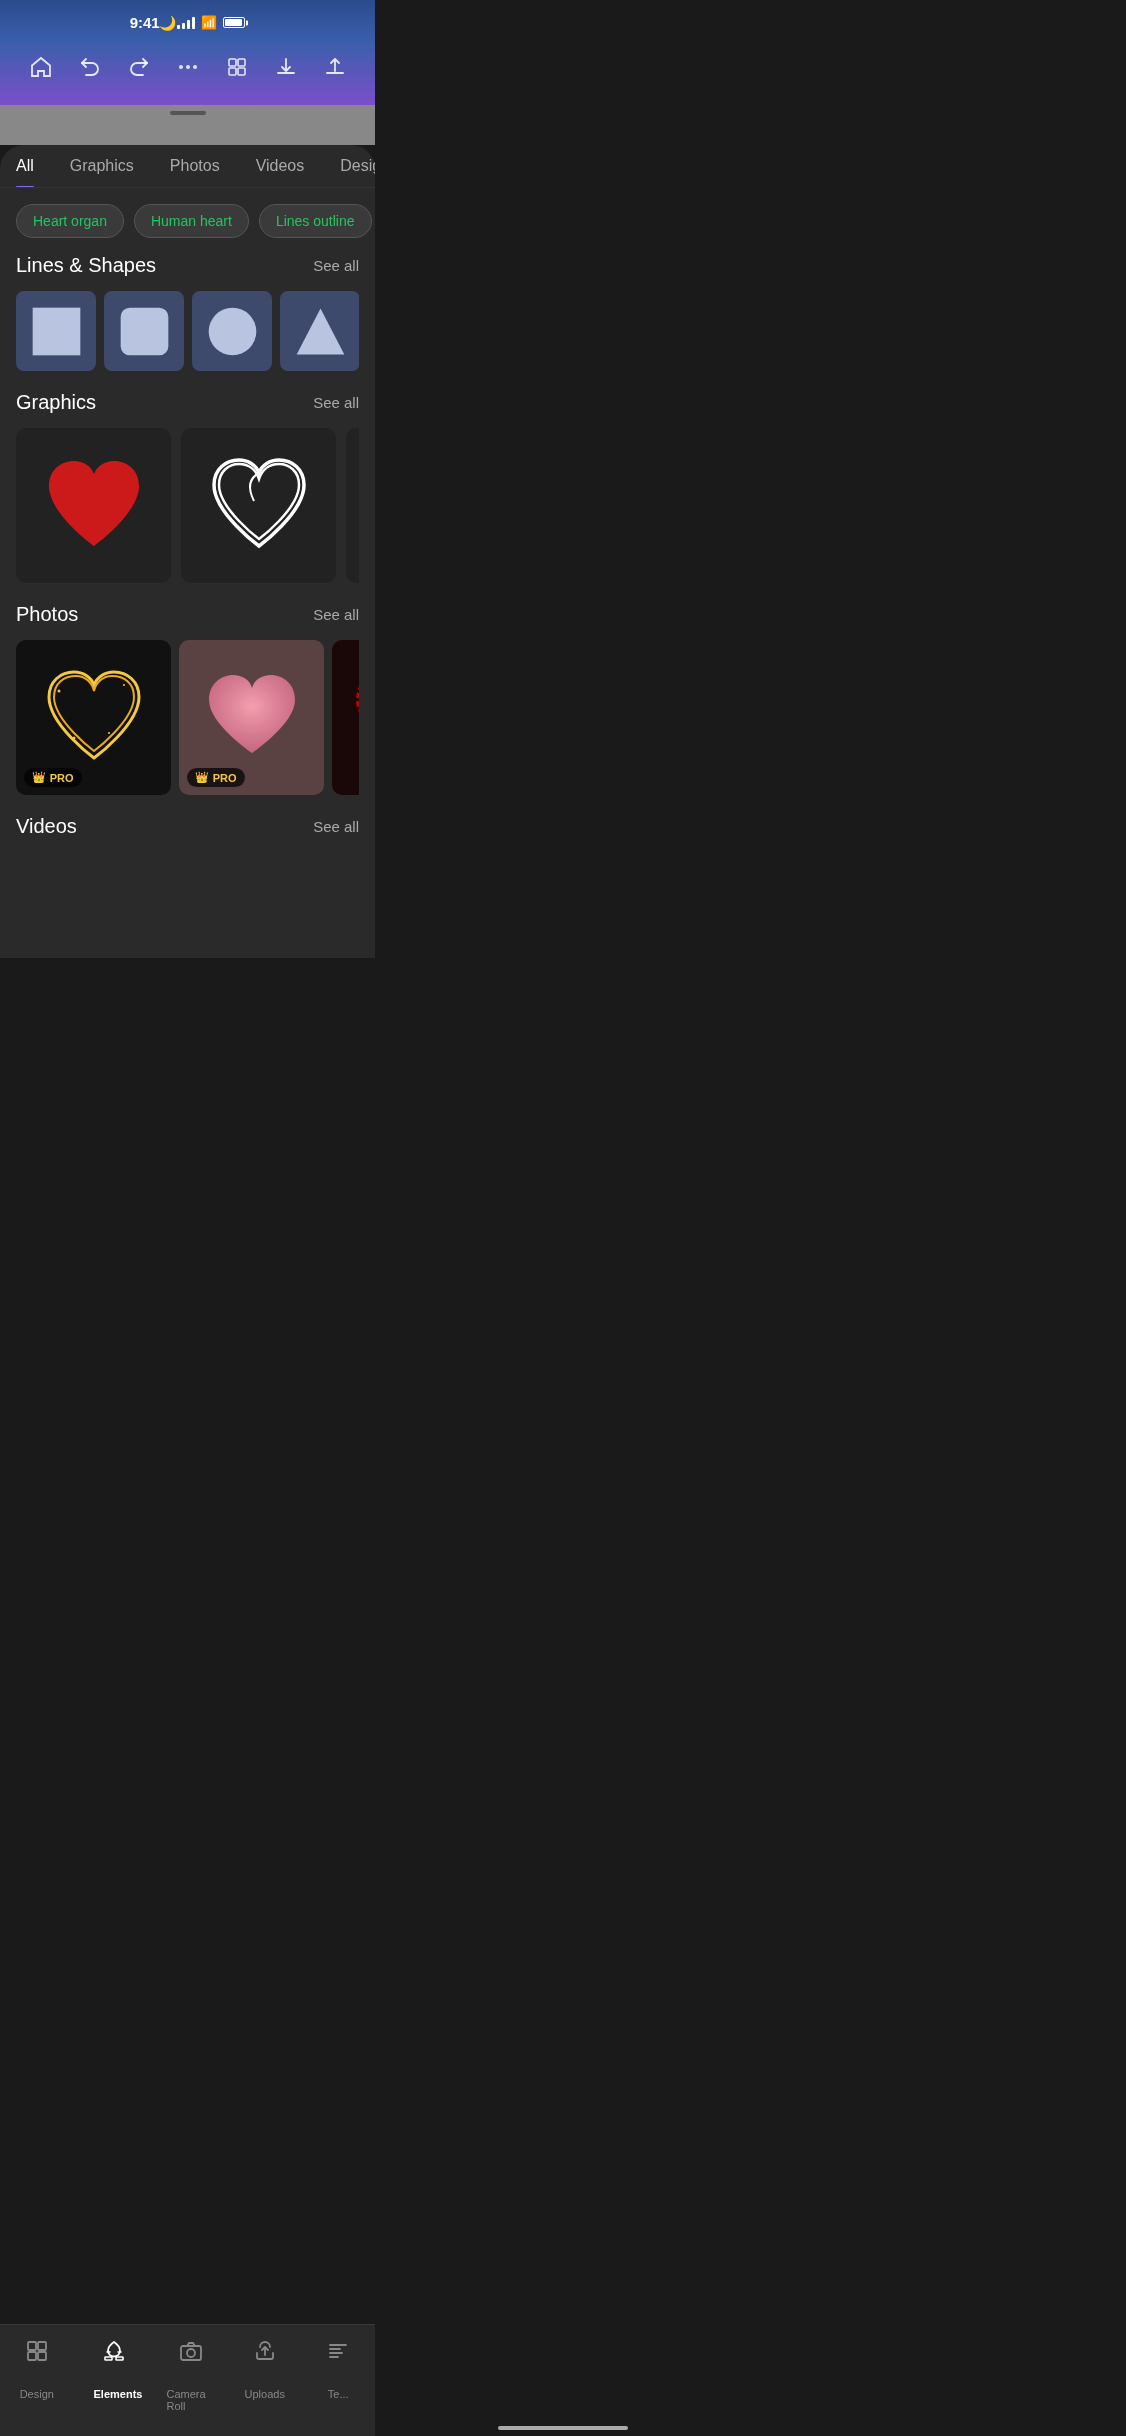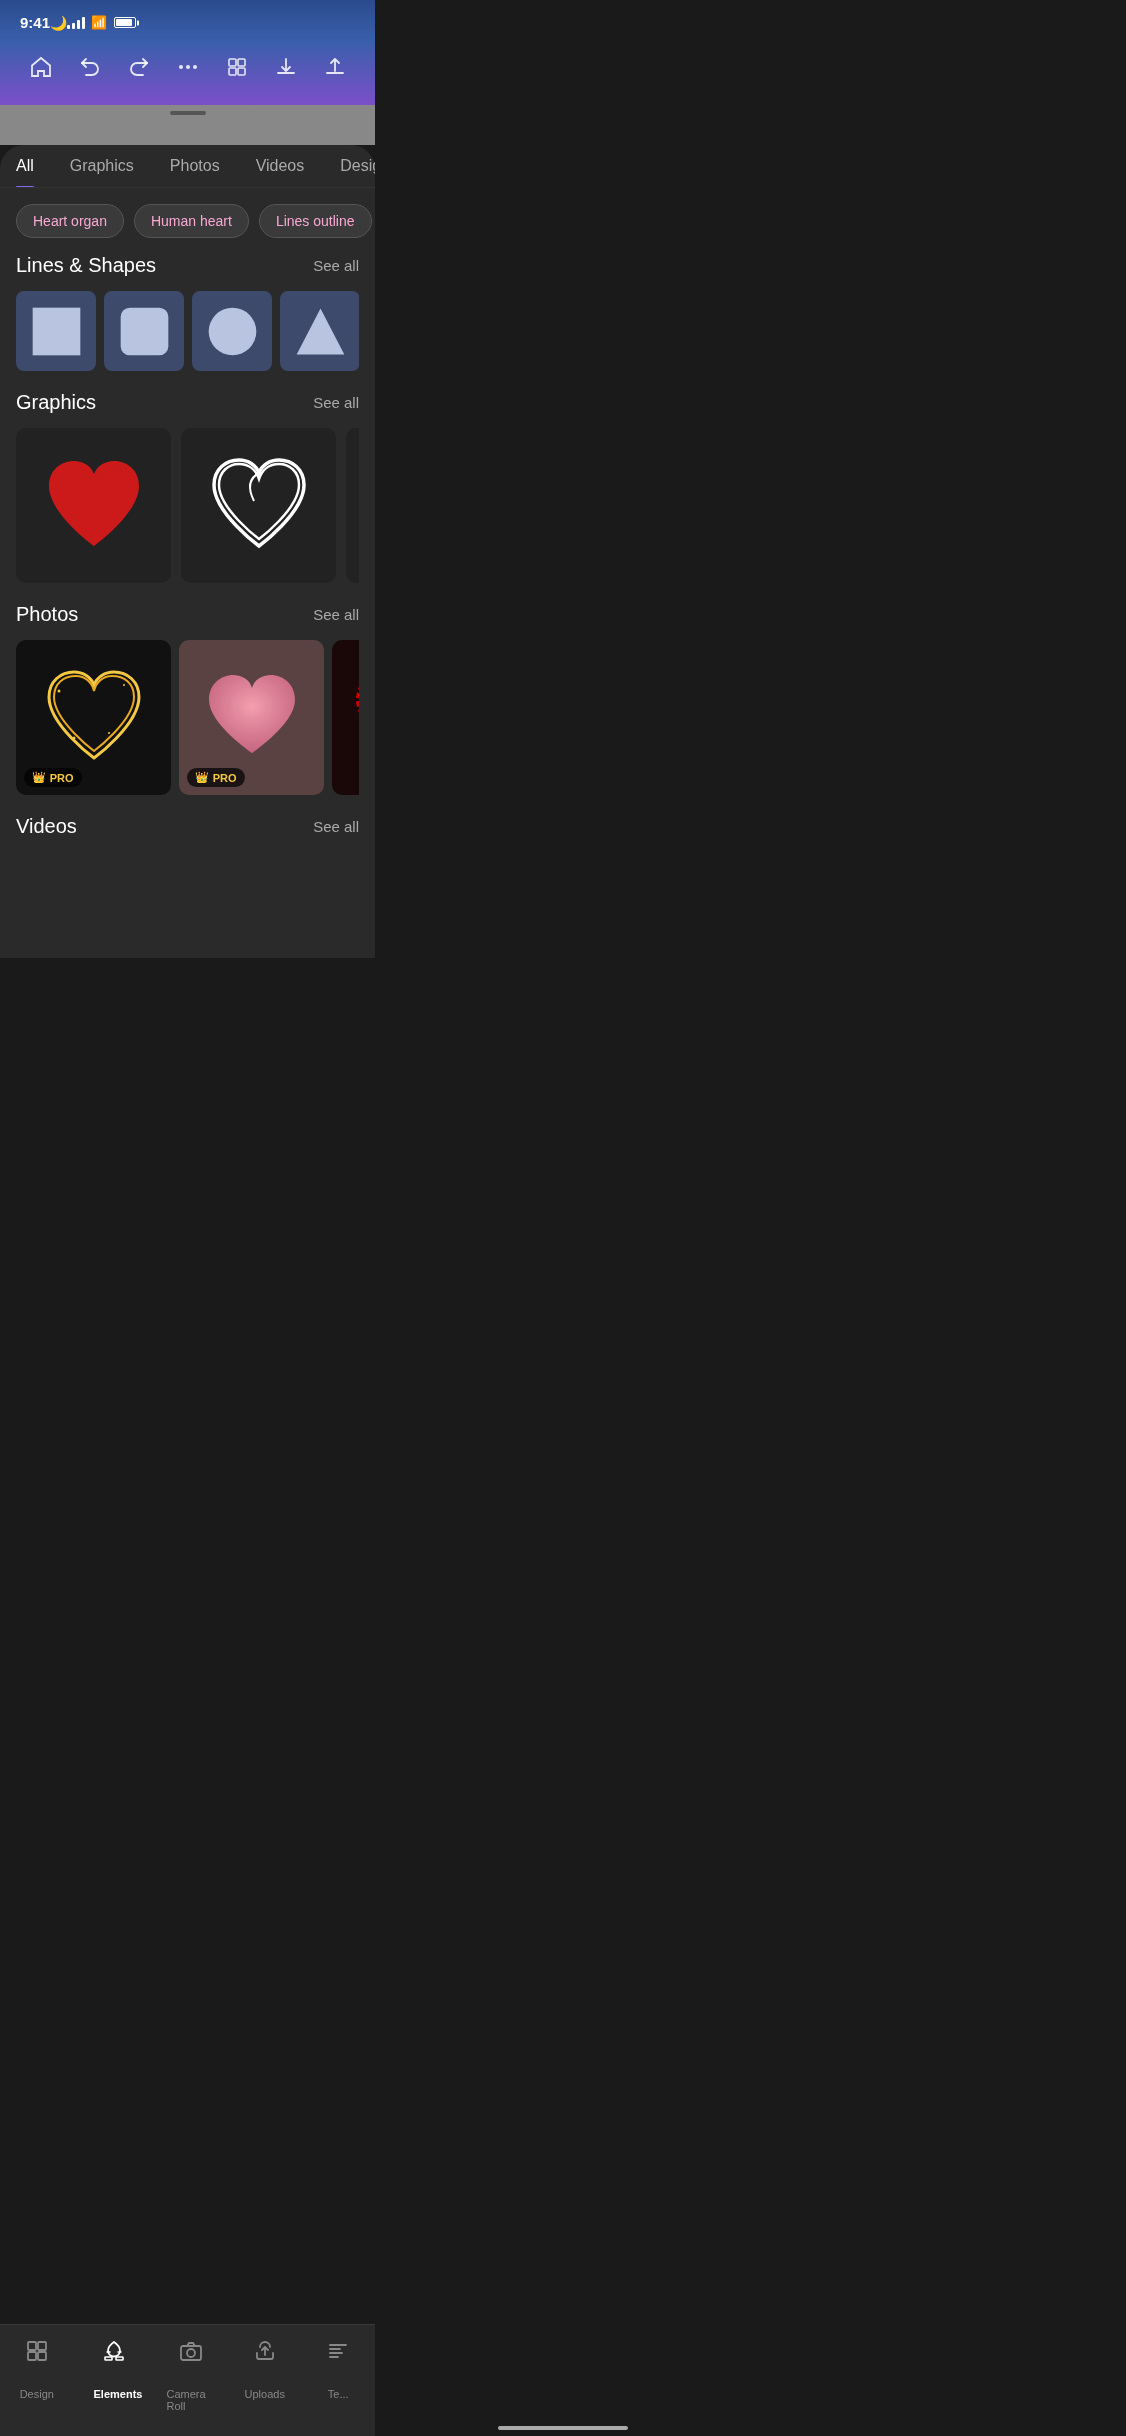--- a/index.html
+++ b/index.html
@@ -15,21 +15,21 @@
     }
 
     
     .top-gradient {
       background: linear-gradient(180deg, #2a4a8c 0%, #3a5fab 40%, #7b4fc9 100%);
       padding-bottom: 0;
     }
 
     .status-bar {
       display: flex;
-      justify-content: flex-start;
+      justify-content: center;
       align-items: center;
       padding: 14px 20px 8px;
       color: white;
       font-size: 15px;
       font-weight: 600;
     }
 
     .status-time { font-weight: 700; }
 
     .status-icons {
@@ -225,21 +225,21 @@
       scrollbar-width: none;
     }
 
     .suggestion-chips::-webkit-scrollbar { display: none; }
 
     .chip {
       background: #3a3a3a;
       border: 1px solid #555;
       border-radius: 20px;
       padding: 8px 16px;
-      color: #f9a8d4;
+      color: #22c55e;
       font-size: 14px;
       white-space: nowrap;
       cursor: pointer;
       flex-shrink: 0;
     }
 
     
     .section {
       padding: 0 16px;
       margin-bottom: 20px;

